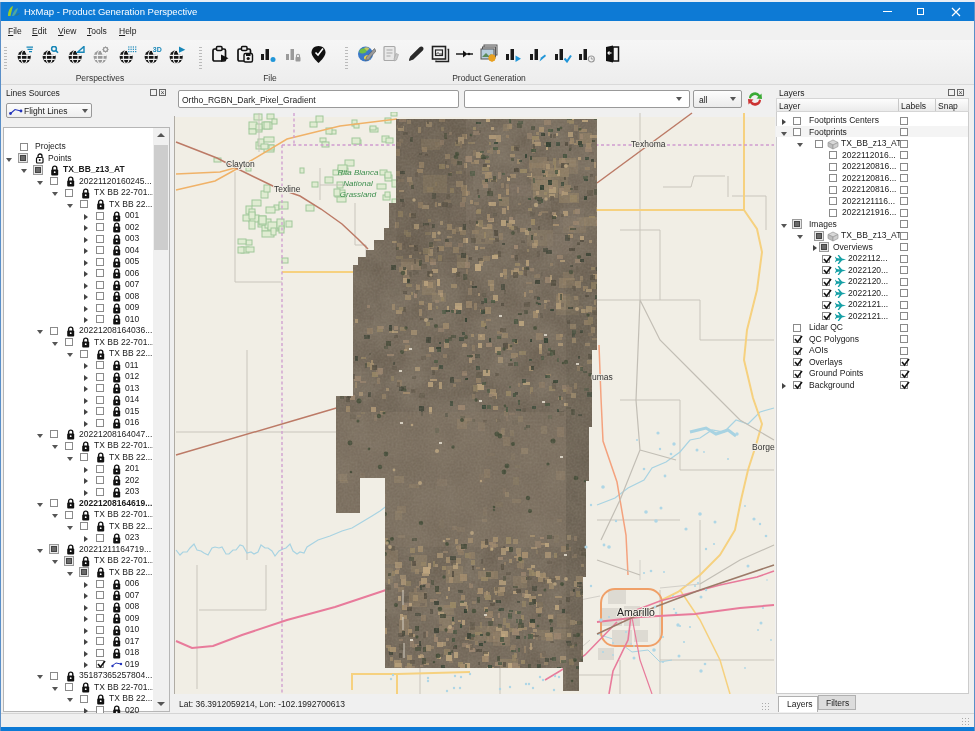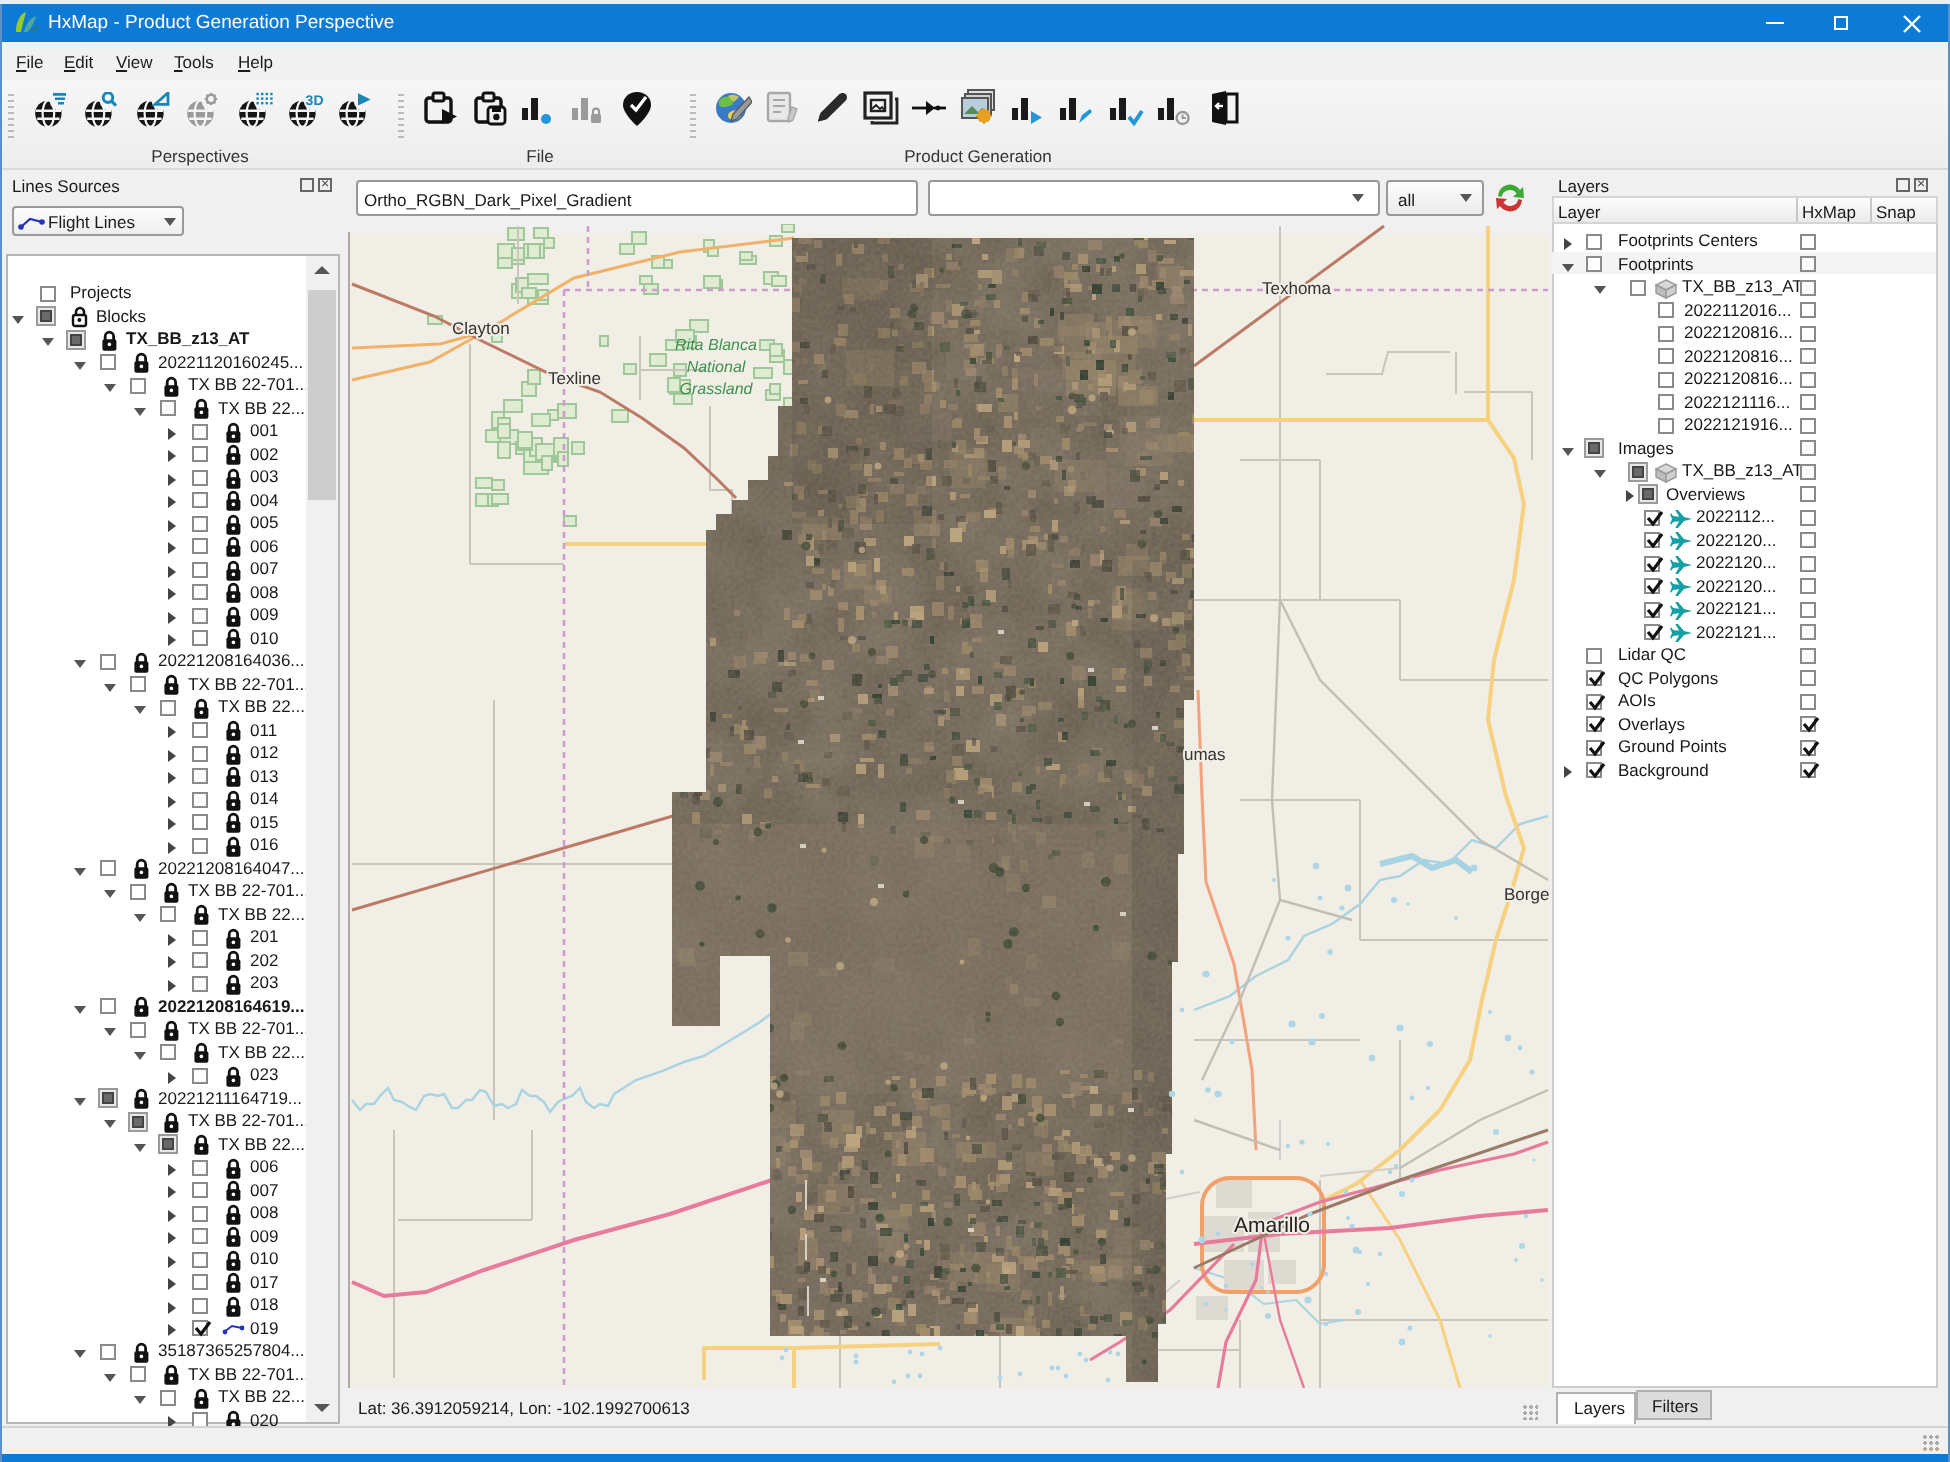--- a/index.html
+++ b/index.html
@@ -231,21 +231,21 @@
 <div class="abs" style="left:20px;top:130.5px;width:8px;height:8px;border:1px solid #8a8a8a;background:#fff;"></div>
 <div class="abs txt" style="left:35px;top:129.0px;font-weight:normal">Projects</div>
 <div class="abs" style="left:6px;top:145.5px;width:0;height:0;border-top:4px solid #555;border-left:3.5px solid transparent;border-right:3.5px solid transparent"></div>
 <div class="abs" style="left:18px;top:141.0px;width:10px;height:10px;border:1px solid #9a9a9a;background:#e8e8e8;"></div>
         <div class="abs" style="left:20px;top:143.0px;width:6px;height:6px;background:#6a6a6a;border:1px solid #444"></div>
 <svg class="abs" style="left:35px;top:141.0px" width="10" height="11" viewBox="0 0 10 11">
           <path d="M3 4.5 V3 a2 2 0 0 1 4 0 V4" stroke="#111" stroke-width="1.3" fill="none"></path>
           <rect x="1.5" y="4.5" width="6.5" height="5.5" rx="1" fill="none" stroke="#111" stroke-width="1.2"></rect>
           <circle cx="4.7" cy="7" r="1" fill="#111"></circle>
         </svg>
-<div class="abs txt" style="left:48px;top:140.5px;font-weight:normal">Blocks</div>
+<div class="abs txt" style="left:48px;top:140.5px;font-weight:normal">Points</div>
 <div class="abs" style="left:21px;top:157.0px;width:0;height:0;border-top:4px solid #555;border-left:3.5px solid transparent;border-right:3.5px solid transparent"></div>
 <div class="abs" style="left:33px;top:152.5px;width:10px;height:10px;border:1px solid #9a9a9a;background:#e8e8e8;"></div>
         <div class="abs" style="left:35px;top:154.5px;width:6px;height:6px;background:#6a6a6a;border:1px solid #444"></div>
 <svg class="abs" style="left:50px;top:152.5px" width="10" height="11" viewBox="0 0 10 11">
           <path d="M2.6 5 V3.2 a2.1 2.1 0 0 1 4.2 0 V5" stroke="#111" stroke-width="1.4" fill="none"></path>
           <rect x="1.2" y="4.6" width="7" height="5.8" rx="1" fill="#111"></rect>
           <circle cx="4.7" cy="7.2" r="0.9" fill="#fff"></circle>
         </svg>
 <div class="abs txt" style="left:63px;top:152.0px;font-weight:bold">TX_BB_z13_AT</div>
 <div class="abs" style="left:37px;top:168.5px;width:0;height:0;border-top:4px solid #555;border-left:3.5px solid transparent;border-right:3.5px solid transparent"></div>
@@ -2530,21 +2530,21 @@
 <div class="abs" style="left:761px;top:702px;width:8px;height:8px;background-image:radial-gradient(#aaa 1px,transparent 1px);background-size:3px 3px"></div>
 
 <div class="abs" style="left:775px;top:85px;width:200px;height:629px;background:#f0f0f0"></div>
 <div class="abs txt" style="left:779px;top:88px">Layers</div>
 <div class="abs" style="left:948px;top:89px;width:7px;height:7px;border:1px solid #666"></div>
     <div class="abs" style="left:957px;top:89px;width:7px;height:7px;border:1px solid #666;font-size:7px;line-height:6px;text-align:center;color:#444">×</div>
 <div class="abs" style="left:776px;top:98px;width:193px;height:14px;background:linear-gradient(#fdfdfd,#ebebeb);border:1px solid #d5d5d5"></div>
 <div class="abs txt" style="left:779px;top:101px">Layer</div>
 <div class="abs" style="left:898px;top:99px;width:1px;height:12px;background:#c8c8c8"></div>
 <div class="abs" style="left:935px;top:99px;width:1px;height:12px;background:#c8c8c8"></div>
-<div class="abs txt" style="left:901px;top:101px">HxMap</div>
+<div class="abs txt" style="left:901px;top:101px">Labels</div>
 <div class="abs txt" style="left:938px;top:101px">Snap</div>
 <div class="abs" style="left:776px;top:112px;width:193px;height:582px;background:#fff;border:1px solid #ccc;border-top:none"></div>
 <div class="abs" style="left:782px;top:118.5px;width:0;height:0;border-left:4px solid #444;border-top:3.5px solid transparent;border-bottom:3.5px solid transparent"></div>
 <div class="abs" style="left:793px;top:116.5px;width:8px;height:8px;border:1px solid #8a8a8a;background:#fff;"></div>
 <div class="abs txt" style="left:809px;top:115.0px">Footprints Centers</div>
 <div class="abs" style="left:900px;top:116.5px;width:8px;height:8px;border:1px solid #8a8a8a;background:#fff;"></div>
 <div class="abs" style="left:776px;top:125.5px;width:192px;height:11.5px;background:#f4f4f4"></div>
 <div class="abs" style="left:781px;top:131.5px;width:0;height:0;border-top:4px solid #555;border-left:3.5px solid transparent;border-right:3.5px solid transparent"></div>
 <div class="abs" style="left:793px;top:128.0px;width:8px;height:8px;border:1px solid #8a8a8a;background:#fff;"></div>
 <div class="abs txt" style="left:809px;top:126.5px">Footprints</div>

